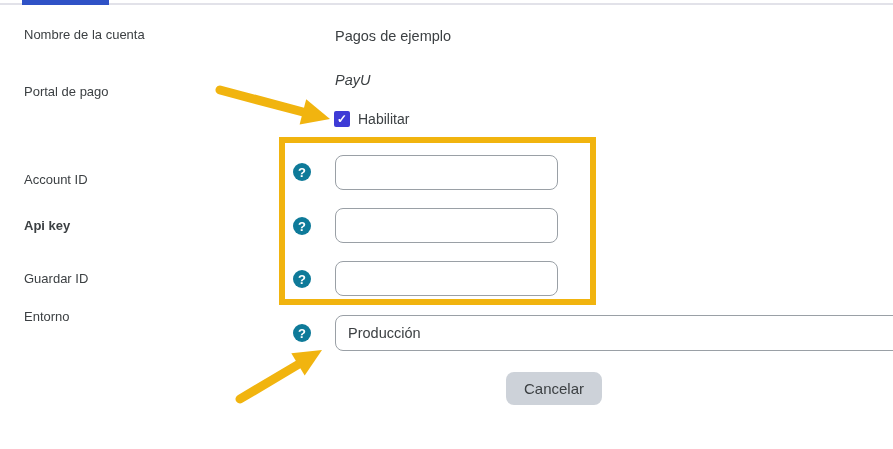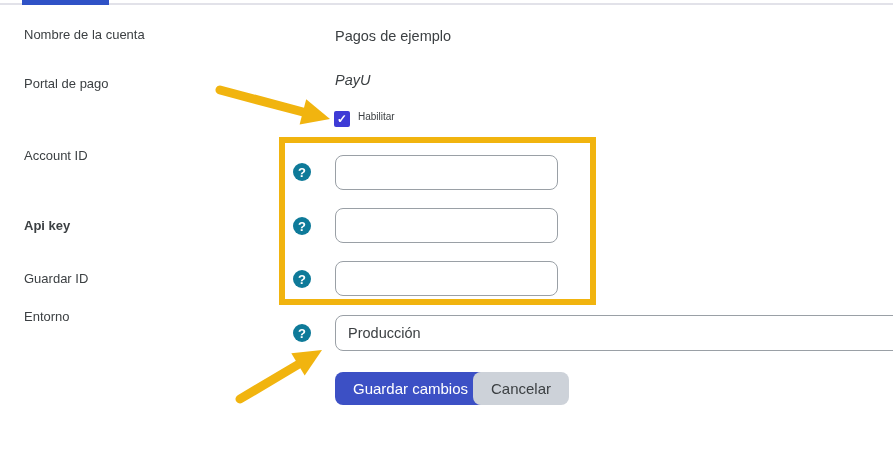--- a/index.html
+++ b/index.html
@@ -36,21 +36,21 @@
 
   
   .checkbox {
     position: absolute; left: 334px; top: 111px;
     width: 16px; height: 16px; border-radius: 2px;
     background: var(--checkbox, #3E3BD6);
     color: #ffffff; font-size: 12px; font-weight: bold;
     display: flex; align-items: center; justify-content: center;
     cursor: pointer; line-height: 1;
   }
-  .checkbox-label { position: absolute; left: 358px; top: 111px; font-size: 10px; }
+  .checkbox-label { position: absolute; left: 358px; top: 111px; font-size: 14px; }
 
   
   .help-icon {
     position: absolute; left: 293px;
     width: 18px; height: 18px; border-radius: 50%;
     background: var(--help_icon, #0E7A99);
     color: #ffffff; font-size: 13px; font-weight: bold;
     display: flex; align-items: center; justify-content: center;
     cursor: pointer; line-height: 1;
   }
@@ -80,44 +80,44 @@
     font-family: "Liberation Sans", sans-serif; font-size: 15px;
     display: flex; align-items: center; justify-content: center;
     padding: 0 18px; cursor: pointer; white-space: nowrap;
   }
   .btn-save {
     left: 335px;
     background: var(--save_button, #3C50C5);
     color: var(--save_button_text, #ffffff);
   }
   .btn-cancel {
-    left: 473px;
+    left: 506px;
     background: var(--cancel_button, #CDD2D9);
     color: var(--cancel_button_text, #3C4043);
   }
 
   
   .highlight-rect {
     position: absolute; left: 279px; top: 137px; width: 317px; height: 168px;
     border: 6px solid var(--highlight, #F1B40F);
     pointer-events: none;
   }
 
   
   .arrows {
     position: absolute; left: 0; top: 0; width: 893px; height: 449px;
     pointer-events: none;
   }
 
   
   .r-account-name-lbl { top: 27px; }
   .r-account-name-val { top: 20px; margin-top: 8px; }
-  .r-gateway-lbl      { top: 76px; }
+  .r-gateway-lbl      { top: 84px; }
   .r-gateway-val      { top: 72px; font-style: italic; }
-  .r-accountid-lbl    { top: 148px; }
+  .r-accountid-lbl    { top: 172px; }
   .r-accountid-icon   { top: 163px; }
   .r-accountid-input  { top: 155px; }
   .r-apikey-lbl       { top: 218px; font-weight: bold; }
   .r-apikey-icon      { top: 217px; }
   .r-apikey-input     { top: 208px; }
   .r-merchant-lbl     { top: 271px; }
   .r-merchant-icon    { top: 270px; }
   .r-merchant-input   { top: 261px; }
   .r-entorno-lbl      { top: 309px; }
   .r-entorno-icon     { top: 324px; }
@@ -160,21 +160,20 @@
   <input type="text" class="text-input r-merchant-input" aria-label="Merchant ID" style="">
 
   <div class="lbl r-entorno-lbl">Entorno</div>
   <div class="help-icon r-entorno-icon">
     <span>?</span>
   </div>
   <div class="select-field">
     <span>Producción</span>
   </div>
 
-  <button class="btn btn-save">Guardar cambios</button>
   <button class="btn btn-cancel">Cancelar</button>
 
   <div class="highlight-rect"></div>
 
   <svg class="arrows" viewBox="0 0 893 449" xmlns="http://www.w3.org/2000/svg">
     <g>
       <line x1="220" y1="90" x2="303" y2="112" stroke="var(--highlight, #F1B40F)" stroke-width="9" stroke-linecap="round"></line>
       <polygon points="330,119 306.2,99.3 299.6,124.5" fill="var(--highlight, #F1B40F)"></polygon>
     </g>
     <g>

